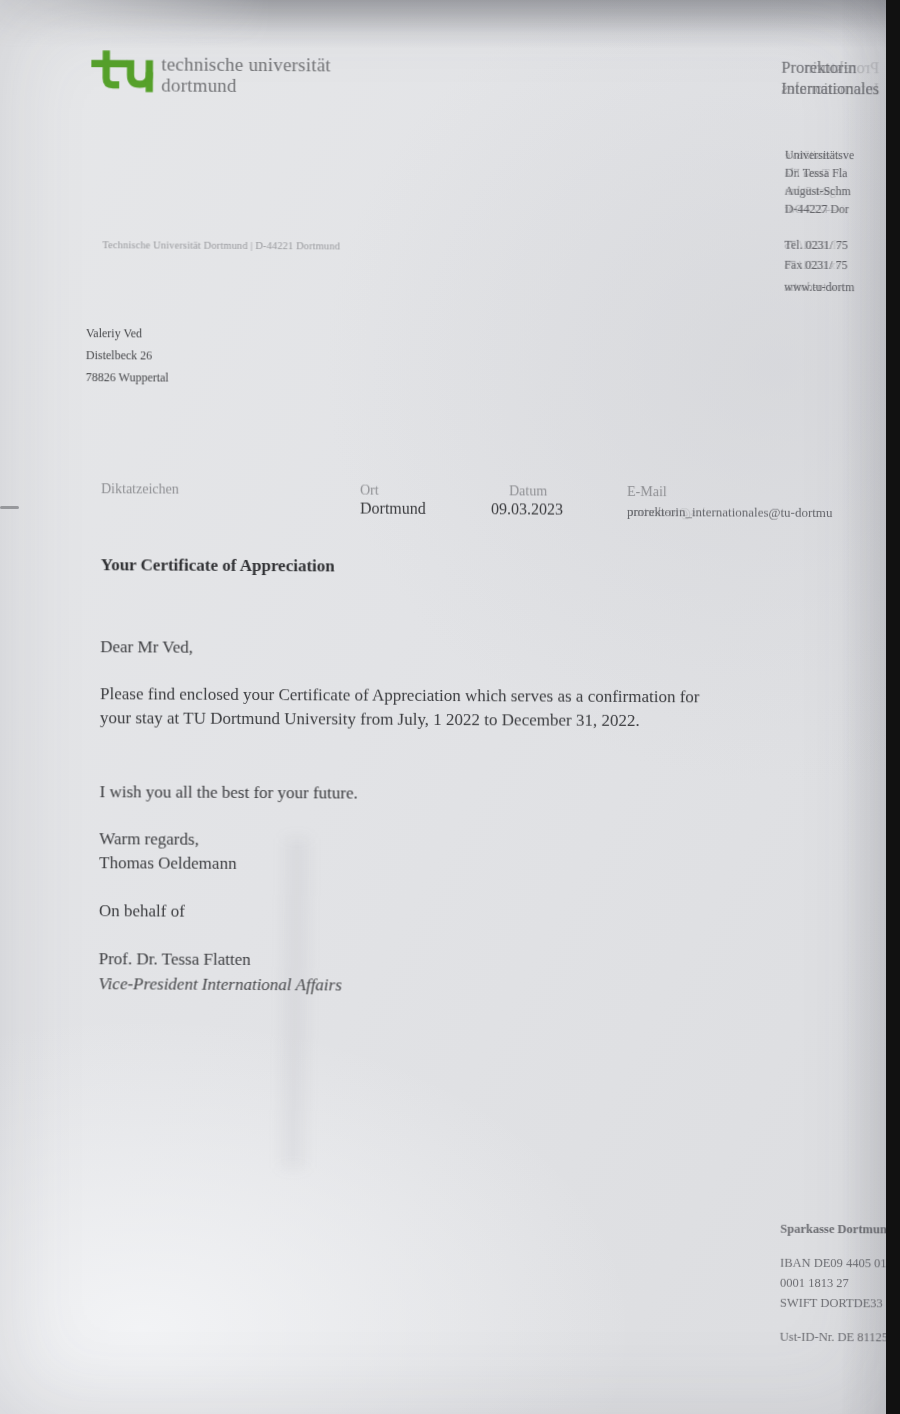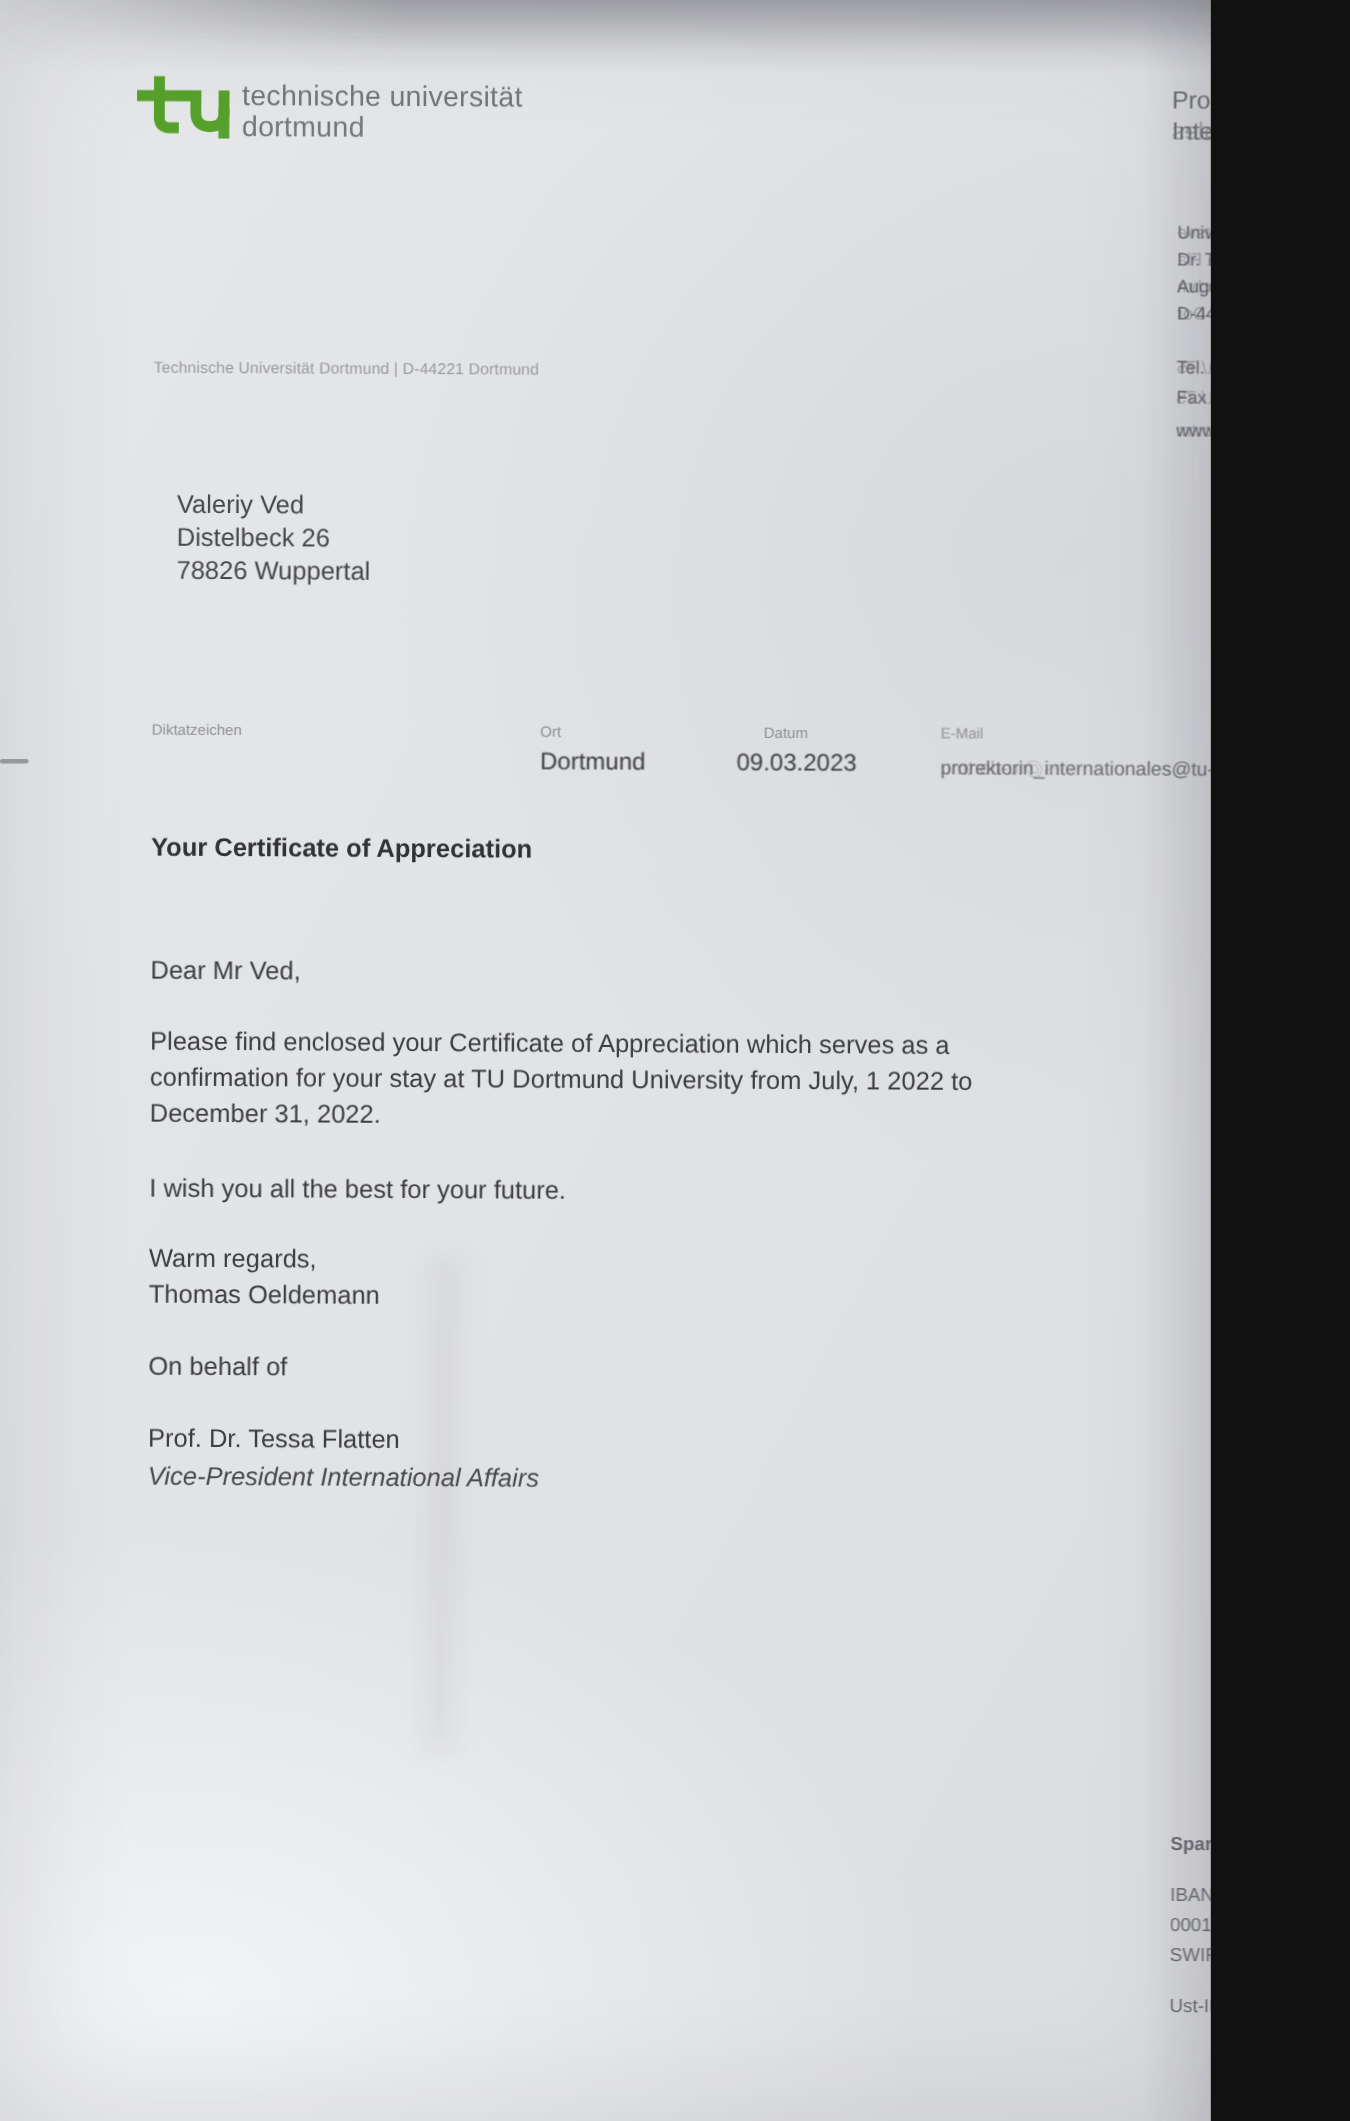--- a/index.html
+++ b/index.html
@@ -1,18 +1,18 @@
 <!DOCTYPE html>
 <html><head>
 <meta charset="utf-8">
 <style>
   html,body{margin:0;padding:0;background:#111;}
   #photo{
-    position:relative;width:807px;height:1414px;overflow:hidden;
-    font-family:Liberation Sans, sans-serif;
+    position:relative;width:886px;height:1414px;overflow:hidden;
+    font-family:Liberation Serif, serif;
     background:
       radial-gradient(820px 520px at 16% 94%, rgba(244,245,247,.9) 0%, rgba(244,245,247,0) 60%),
       radial-gradient(700px 640px at 88% 26%, rgba(208,209,213,.55) 0%, rgba(208,209,213,0) 65%),
       linear-gradient(118deg, #e6e7e9 0%, #e2e3e6 45%, #dcdde0 100%),
       #e2e3e6;
   }
   .abs{position:absolute;}
   
   .shade-top{left:0;top:0;width:900px;height:48px;
     background:linear-gradient(180deg, rgba(84,86,93,.45) 0%, rgba(84,86,93,.28) 35%, rgba(110,112,120,.12) 68%, rgba(110,112,120,0) 100%);
@@ -42,24 +42,24 @@
     -webkit-mask-image:linear-gradient(90deg, transparent 0%, #000 45%);
     mask-image:linear-gradient(90deg, transparent 0%, #000 45%);}
   .ghost.deep{opacity:.55;
     -webkit-mask-image:linear-gradient(90deg, rgba(0,0,0,.45) 0%, #000 55%);
     mask-image:linear-gradient(90deg, rgba(0,0,0,.45) 0%, #000 55%);}
   .ghost.tail{opacity:.5;
     -webkit-mask-image:linear-gradient(90deg, transparent 55%, #000 85%);
     mask-image:linear-gradient(90deg, transparent 55%, #000 85%);}
 
   .sender-line{left:100px;top:241px;font-size:10.5px;color:#999a9e;letter-spacing:.1px;}
-  .recipient{left:116px;font-size:17px;color:#46474a;}
+  .recipient{left:84px;font-size:12px;color:#46474a;}
   .r0{top:328px}.r1{top:350px}.r2{top:372px}
 
-  .meta-label{top:483px;font-size:10px;color:#8e8f93;}
+  .meta-label{top:483px;font-size:14px;color:#8e8f93;}
   .ml0{left:100px}.ml1{left:359px}.ml2{left:508px}.ml3{left:626px}
   .meta-value{top:500px;font-size:16px;color:#3a3b3e;}
   .mv-ort{left:359px}.mv-datum{left:490px}
   .mv-email{left:626px;top:503px;font-size:13px;color:#66676c;white-space:nowrap;}
 
   .subject{left:100px;top:557px;font-size:17px;font-weight:600;color:#303134;}
   .bodytext{left:100px;font-size:17px;line-height:24px;color:#3c3d40;width:618px;}
   .salutation{top:637px}
   .para1{top:684px}
   .para2{top:782px}

